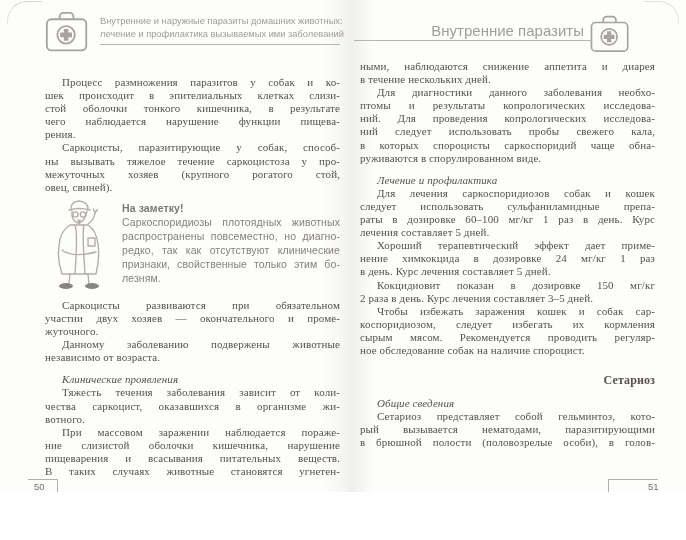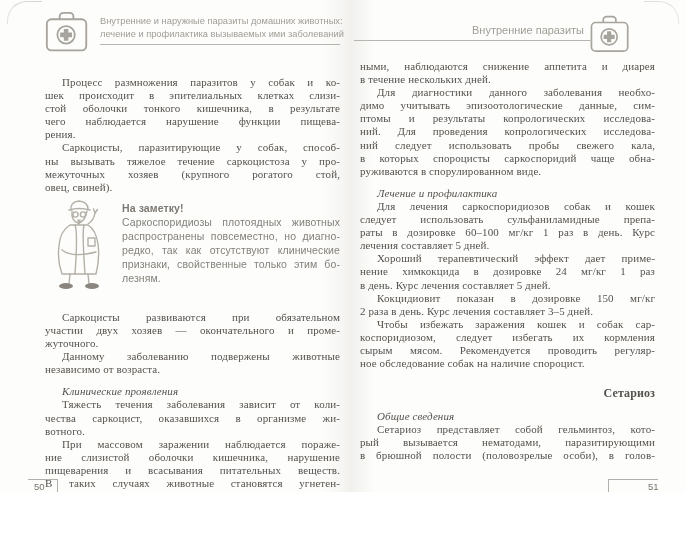--- a/index.html
+++ b/index.html
@@ -9,33 +9,33 @@
   .corner{position:absolute;width:34px;height:22px;border:0 solid #e0ddd7;}
   .corner.tl{left:7px;top:1px;border-top:1px solid #d9d6d0;border-left:1px solid #e6e3dd;border-top-left-radius:20px;}
   .corner.tr{right:7px;top:1px;border-top:1px solid #e3e0da;border-right:1px solid #eae7e1;border-top-right-radius:20px;}
   .gutter{position:absolute;left:322px;top:0;width:52px;height:540px;pointer-events:none;
           background:linear-gradient(to right,rgba(110,104,95,0) 0%,rgba(110,104,95,0.05) 40%,rgba(110,104,95,0.09) 55%,rgba(110,104,95,0) 100%);}
   
   .hdr-sans{font-family:"Liberation Sans","DejaVu Sans",sans-serif;color:#a19d97;font-size:9.3px;line-height:13px;}
   .kit-icon{position:absolute;}
   .hdr-rule{position:absolute;height:1px;background:#b8b5af;}
   .left-hdr-text{position:absolute;left:100px;top:15px;width:250px;}
-  .right-hdr-text{position:absolute;left:354px;top:24px;width:230px;text-align:right;font-size:11px;}
+  .right-hdr-text{position:absolute;left:354px;top:24px;width:230px;text-align:right;font-size:15px;}
   
   .content{position:absolute;width:295px;font-size:11px;letter-spacing:0.1px;}
   #left-content{left:45px;top:76px;}
   #right-content{left:360px;top:60px;}
   .para{margin:0;}
   .ln{line-height:13.1px;text-align:justify;}
   .ln.jl{text-align:justify;text-align-last:justify;}
   .ln.ind{padding-left:17px;}
   .subheading{font-style:italic;margin-top:9px;padding-left:17px;line-height:13.1px;}
   .chapter-heading{text-align:right;font-weight:bold;font-size:12px;margin:16px 0 7px 0;line-height:15px;}
   
-  .note{display:flex;margin:4px 0 15px 3px;}
+  .note{display:flex;margin:4px 0 3px 3px;}
   .note-art{flex:0 0 66px;}
   .note-body{flex:1;font-family:"Liberation Sans","DejaVu Sans",sans-serif;color:#85817b;
              font-size:10.5px;padding-left:8px;padding-top:3px;}
   .note-title{font-weight:bold;color:#7c7872;line-height:14px;}
   .nln{line-height:14px;text-align:justify;}
   .nln.jl{text-align-last:justify;}
   
   .fline{position:absolute;background:#b3b0aa;}
   .pagenum{position:absolute;font-family:"Liberation Sans","DejaVu Sans",sans-serif;
            font-size:9.5px;color:#75716b;}
@@ -147,21 +147,20 @@
 </span></span>
     <div class="hdr-rule" style="left:354px;top:40px;width:238px;"></div>
 
     <div class="content" id="right-content">
         <div class="para">
           <div class="ln jl">ными, наблюдаются снижение аппетита и диарея</div>
           <div class="ln">в течение нескольких дней.</div>
         </div>
         <div class="para">
           <div class="ln jl ind">Для диагностики данного заболевания необхо-</div>
-          <div class="ln jl">димо учитывать эпизоотологические данные, сим-</div>
           <div class="ln jl">птомы и результаты копрологических исследова-</div>
           <div class="ln jl">ний. Для проведения копрологических исследова-</div>
           <div class="ln jl">ний следует использовать пробы свежего кала,</div>
           <div class="ln jl">в которых спороцисты саркоспоридий чаще обна-</div>
           <div class="ln">руживаются в спорулированном виде.</div>
         </div>
         <div class="subheading">Лечение и профилактика</div>
         <div class="para">
           <div class="ln jl ind">Для лечения саркоспоридиозов собак и кошек</div>
           <div class="ln jl">следует использовать сульфаниламидные препа-</div>

